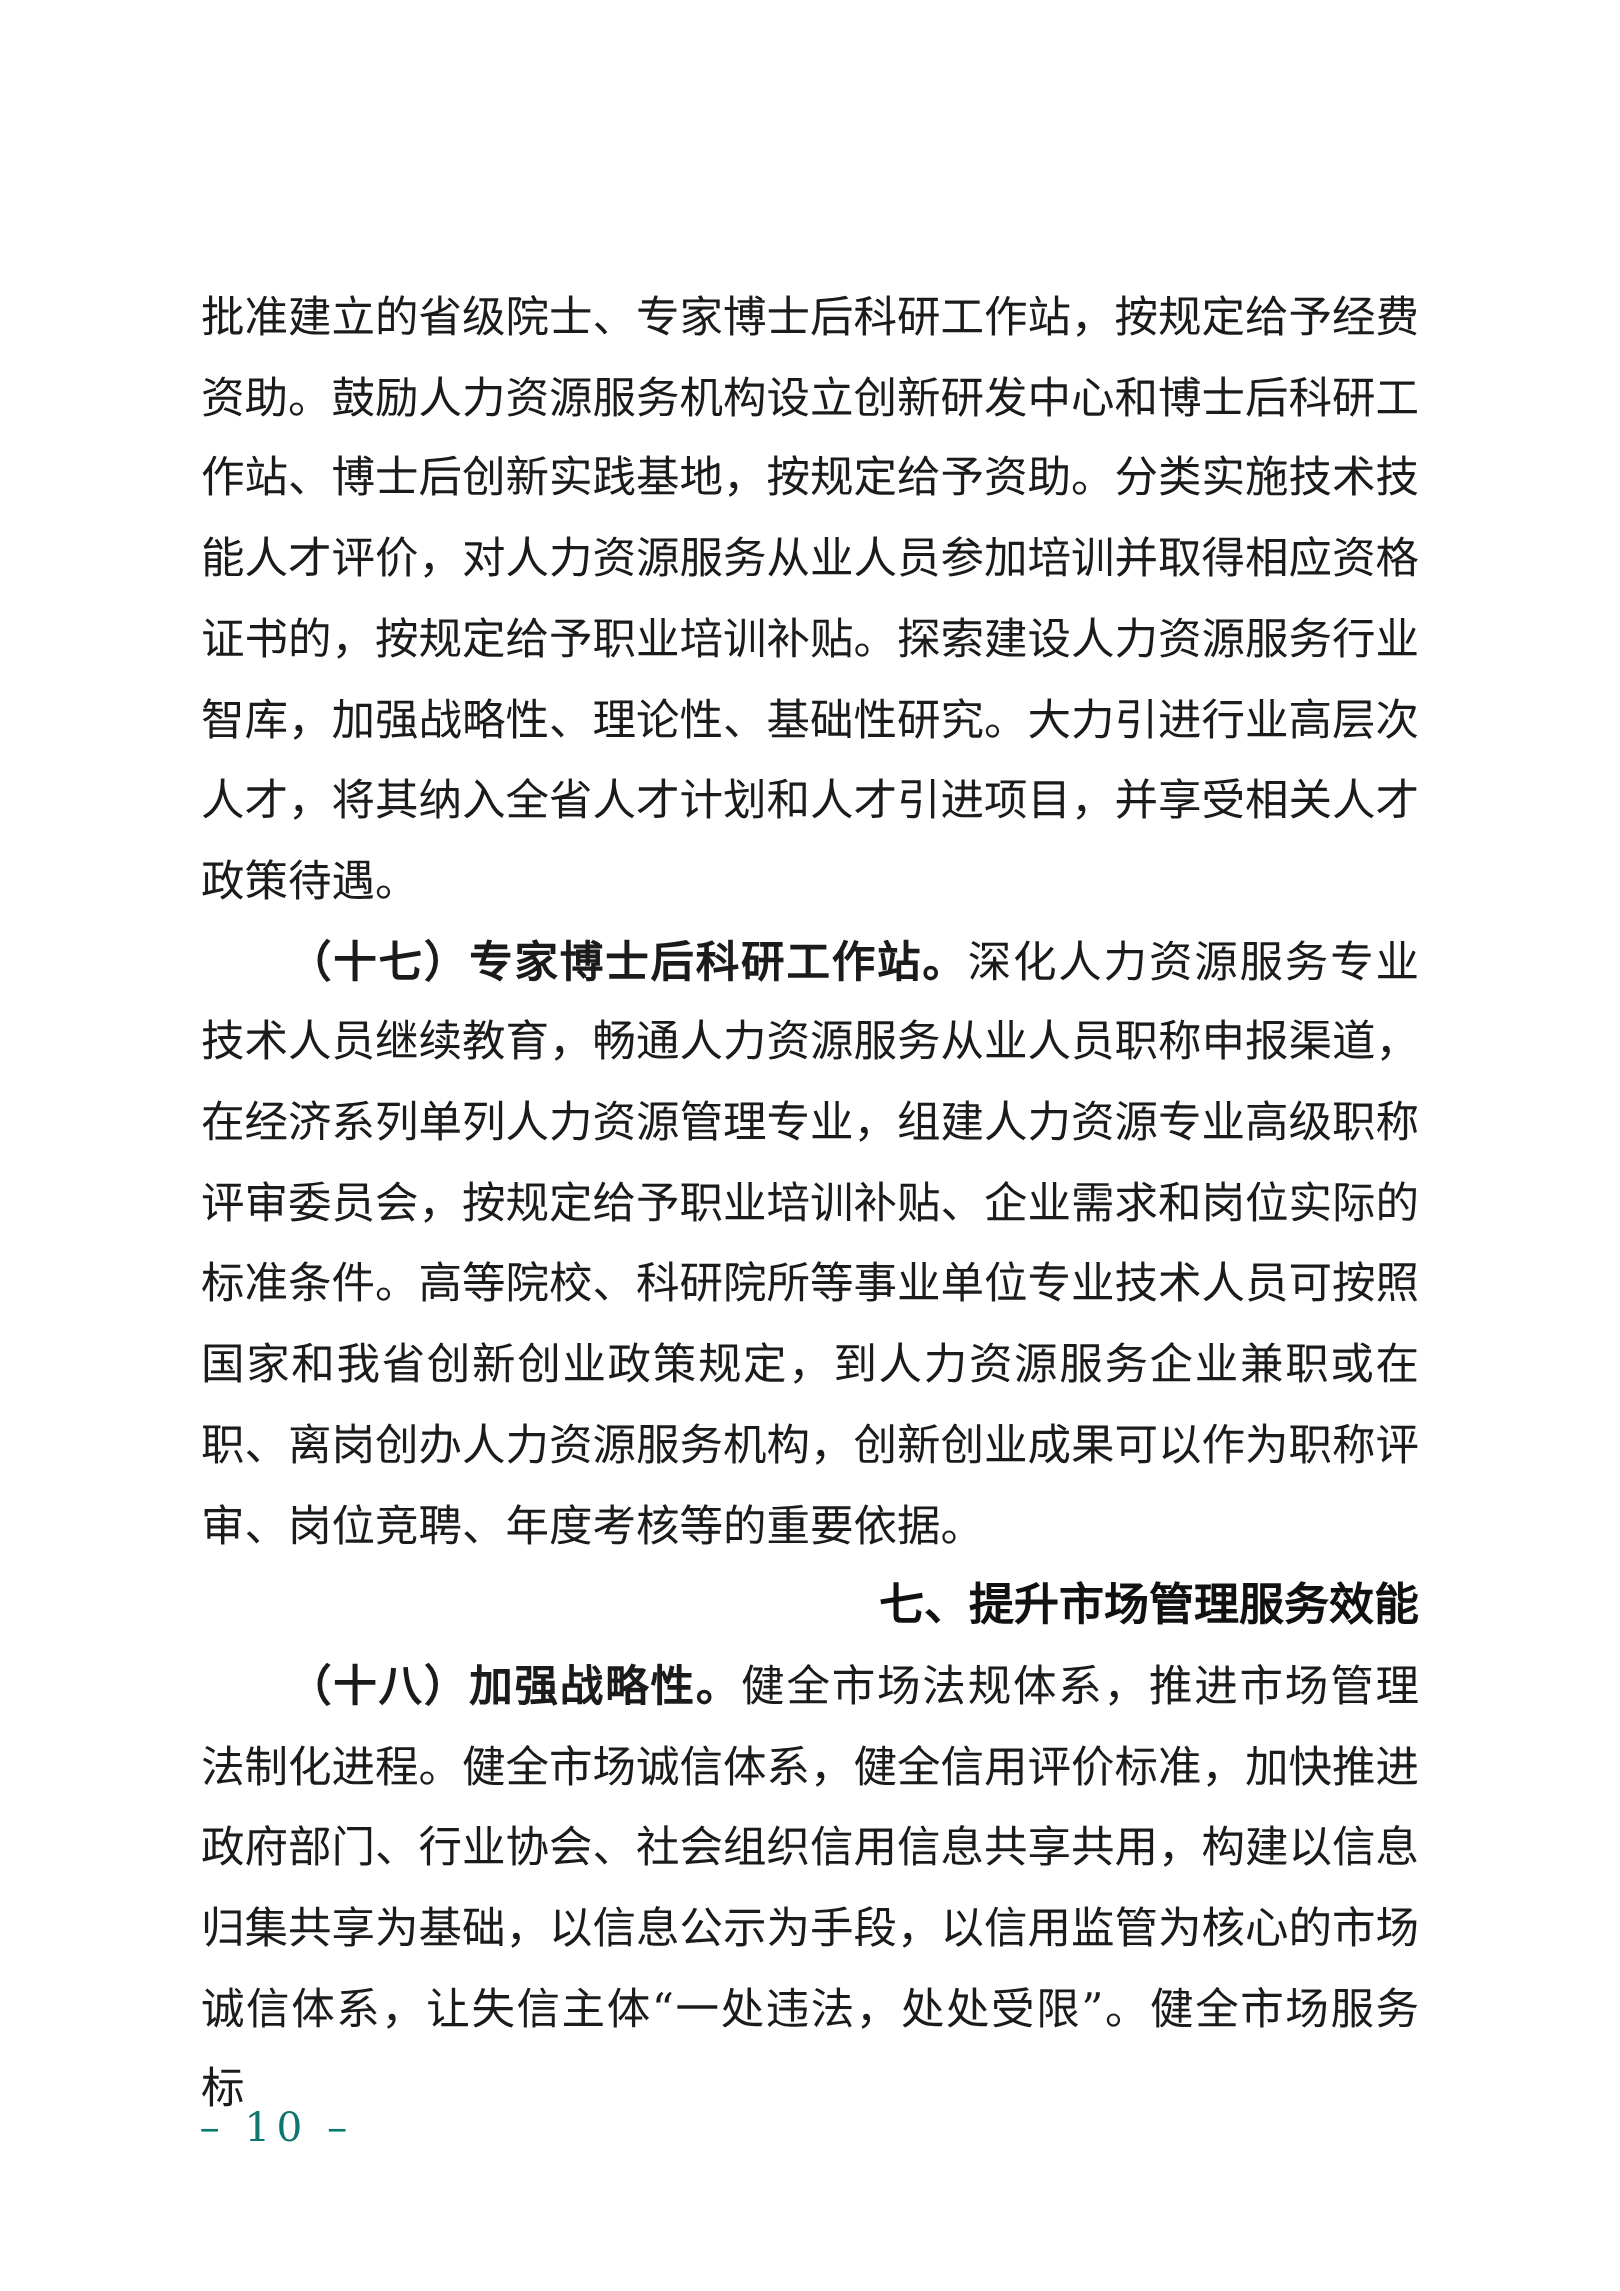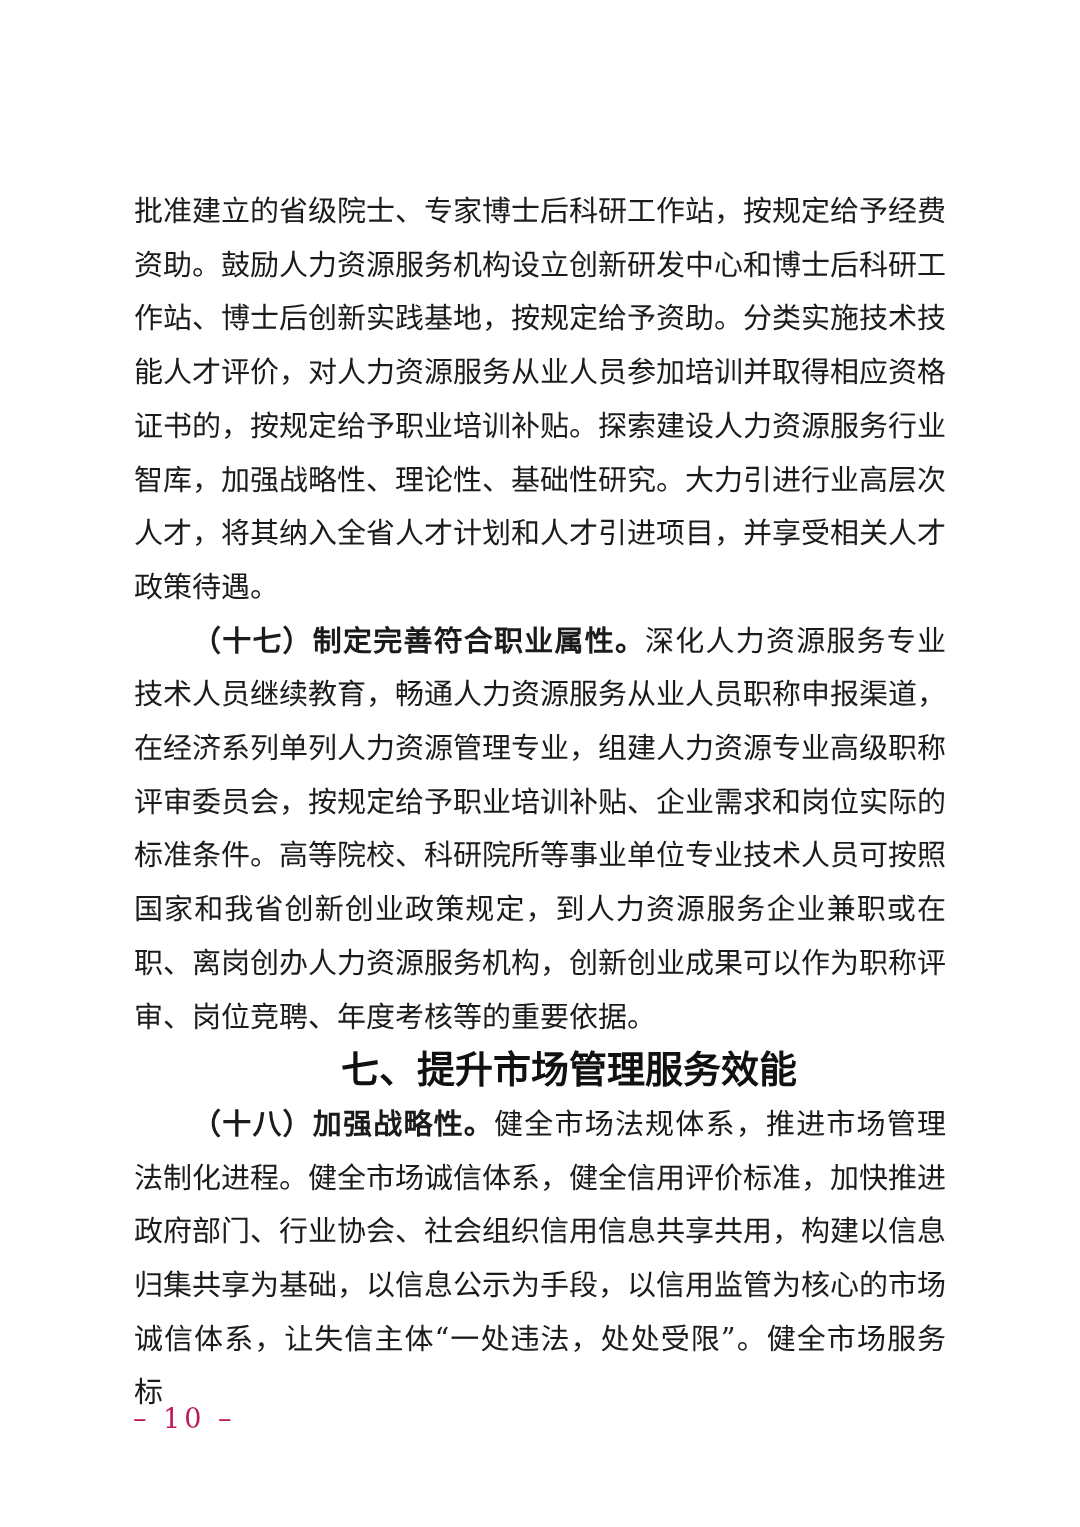--- a/index.html
+++ b/index.html
@@ -40,49 +40,49 @@
     color: #1b1b1b;
   }
   .body-para.indent {
     text-indent: 58px;
   }
   .lead {
     font-weight: bold;
   }
   .section-heading {
     margin: 0;
-    font-size: 38px;
+    font-size: 30px;
     line-height: 53.7px;
     font-weight: bold;
     font-family: "DejaVu Sans", "Liberation Sans", sans-serif;
     text-indent: 58px;
     color: #111111;
-    text-align: center;
+    text-align: right;
   }
   .page-number {
     position: absolute;
     left: 133px;
     top: 1403px;
     font-size: 27px;
     line-height: 32px;
     letter-spacing: 4px;
-    color: #be185d;
+    color: #0f766e;
     font-family: "DejaVu Serif", "Liberation Serif", serif;
   }
 </style>
 </head>
 <body>
 
 <div class="page">
 
   <main class="doc-body">
 
     <p class="body-para"><span>批准建立的省级院士、专家博士后科研工作站，按规定给予经费资助。鼓励人力资源服务机构设立创新研发中心和博士后科研工作站、博士后创新实践基地，按规定给予资助。分类实施技术技能人才评价，对人力资源服务从业人员参加培训并取得相应资格证书的，按规定给予职业培训补贴。探索建设人力资源服务行业智库，加强战略性、理论性、基础性研究。大力引进行业高层次人才，将其纳入全省人才计划和人才引进项目，并享受相关人才政策待遇。</span></p>
 
-    <p class="body-para indent"><span class="lead">（十七）制定完善符合职业属性。</span><span>深化人力资源服务专业技术人员继续教育，畅通人力资源服务从业人员职称申报渠道，在经济系列单列人力资源管理专业，组建人力资源专业高级职称评审委员会，按规定给予职业培训补贴、企业需求和岗位实际的标准条件。高等院校、科研院所等事业单位专业技术人员可按照国家和我省创新创业政策规定，到人力资源服务企业兼职或在职、离岗创办人力资源服务机构，创新创业成果可以作为职称评审、岗位竞聘、年度考核等的重要依据。</span></p>
+    <p class="body-para indent"><span class="lead">（十七）专家博士后科研工作站。</span><span>深化人力资源服务专业技术人员继续教育，畅通人力资源服务从业人员职称申报渠道，在经济系列单列人力资源管理专业，组建人力资源专业高级职称评审委员会，按规定给予职业培训补贴、企业需求和岗位实际的标准条件。高等院校、科研院所等事业单位专业技术人员可按照国家和我省创新创业政策规定，到人力资源服务企业兼职或在职、离岗创办人力资源服务机构，创新创业成果可以作为职称评审、岗位竞聘、年度考核等的重要依据。</span></p>
 
     <h2 class="section-heading">七、提升市场管理服务效能</h2>
 
     <p class="body-para indent"><span class="lead">（十八）加强战略性。</span><span>健全市场法规体系，推进市场管理法制化进程。健全市场诚信体系，健全信用评价标准，加快推进政府部门、行业协会、社会组织信用信息共享共用，构建以信息归集共享为基础，以信息公示为手段，以信用监管为核心的市场诚信体系，让失信主体“一处违法，处处受限”。健全市场服务标</span></p>
 
   </main>
 
   <div class="page-number">– 10 –</div>
 
 </div>

